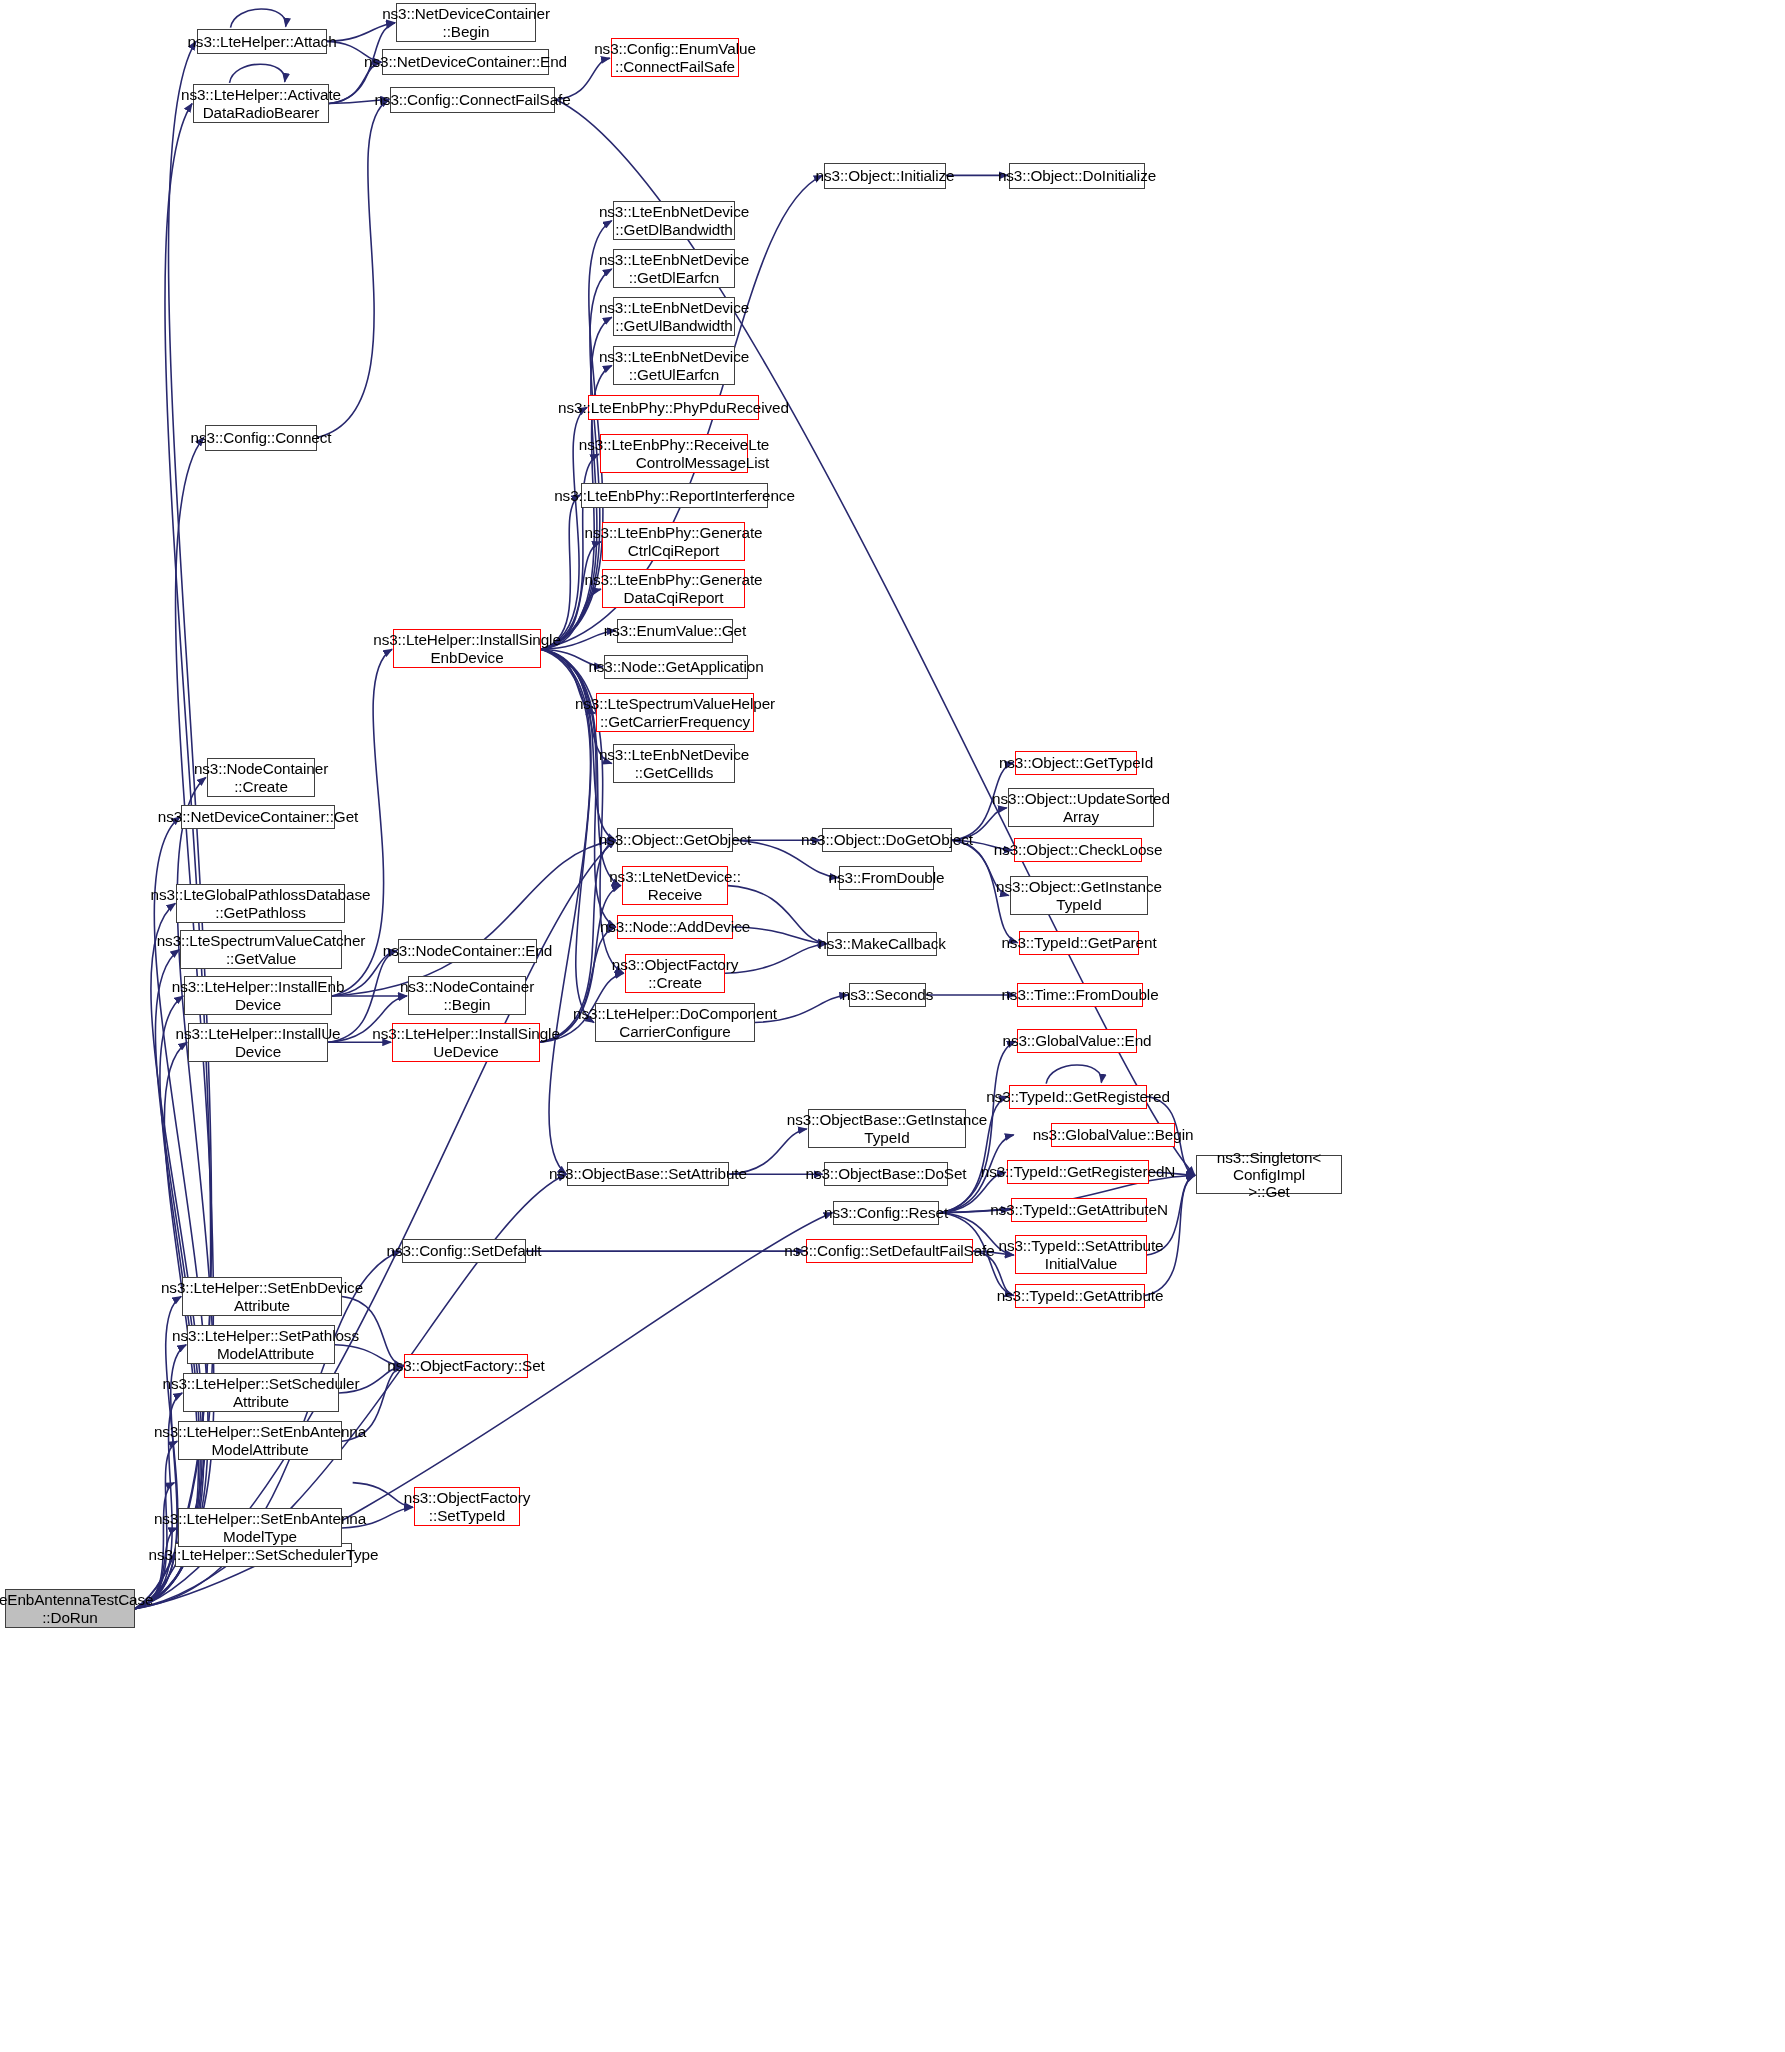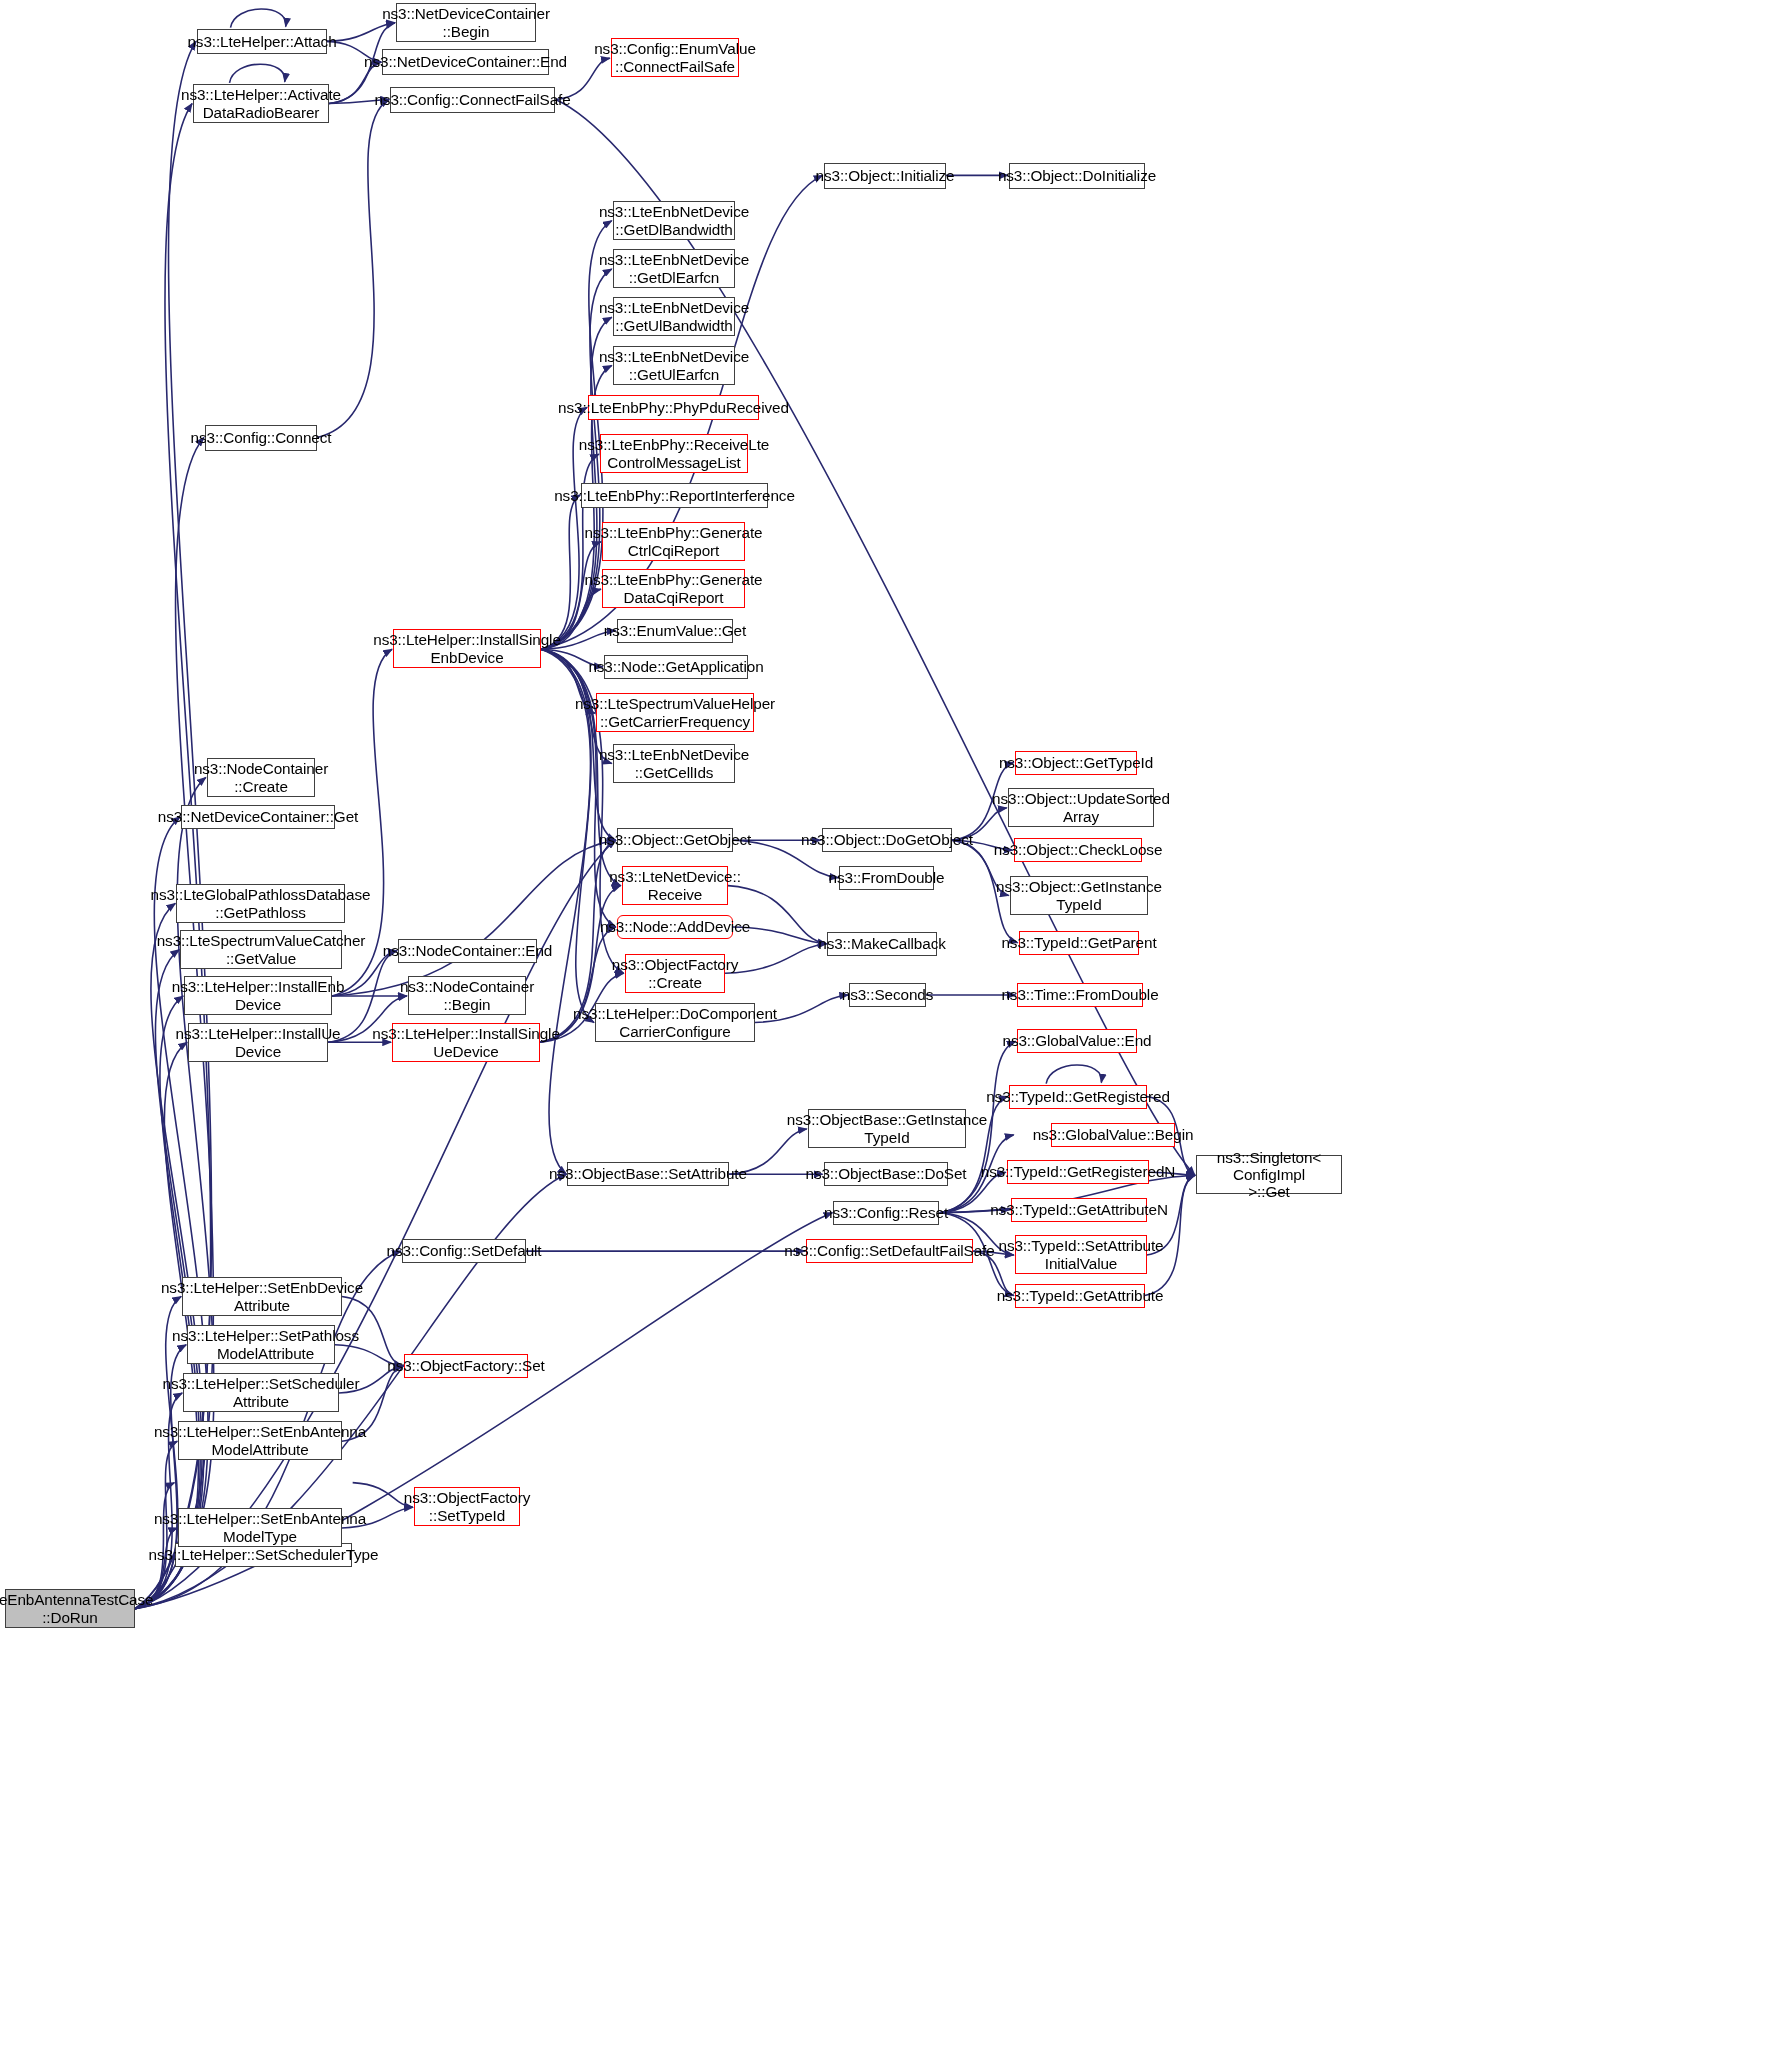--- a/index.html
+++ b/index.html
@@ -175,21 +175,21 @@
       <div class="node" style="left: 205px; top: 425px; width: 112px; height: 25.6px;">ns3::Config::Connect</div>
       <div class="node" style="left: 613px; top: 201px; width: 122px; height: 39px;">ns3::LteEnbNetDevice
 ::GetDlBandwidth</div>
       <div class="node" style="left: 613px; top: 249px; width: 122px; height: 39px;">ns3::LteEnbNetDevice
 ::GetDlEarfcn</div>
       <div class="node" style="left: 613px; top: 297px; width: 122px; height: 39px;">ns3::LteEnbNetDevice
 ::GetUlBandwidth</div>
       <div class="node" style="left: 613px; top: 346px; width: 122px; height: 39px;">ns3::LteEnbNetDevice
 ::GetUlEarfcn</div>
       <div class="node red" style="left: 588px; top: 395px; width: 171px; height: 24.6px;">ns3::LteEnbPhy::PhyPduReceived</div>
-      <div class="node red" style="left: 600px; top: 434px; width: 148px; height: 39px;">ns3::LteEnbPhy::ReceiveLte
+      <div class="node red" style="left: 600px; top: 434px; width: 148px; height: 39px; text-align: right;">ns3::LteEnbPhy::ReceiveLte
 ControlMessageList</div>
       <div class="node" style="left: 581px; top: 483px; width: 187px; height: 24.6px;">ns3::LteEnbPhy::ReportInterference</div>
       <div class="node red" style="left: 602px; top: 522px; width: 143px; height: 39px;">ns3::LteEnbPhy::Generate
 CtrlCqiReport</div>
       <div class="node red" style="left: 602px; top: 569px; width: 143px; height: 39px;">ns3::LteEnbPhy::Generate
 DataCqiReport</div>
       <div class="node" style="left: 617px; top: 619px; width: 116px; height: 23.6px;">ns3::EnumValue::Get</div>
       <div class="node" style="left: 604px; top: 655px; width: 144px; height: 23.6px;">ns3::Node::GetApplication</div>
       <div class="node red" style="left: 596px; top: 693px; width: 158px; height: 39px;">ns3::LteSpectrumValueHelper
 ::GetCarrierFrequency</div>
@@ -209,21 +209,21 @@
       <div class="node" style="left: 188px; top: 1023px; width: 140px; height: 39px;">ns3::LteHelper::InstallUe
 Device</div>
       <div class="node" style="left: 398px; top: 939px; width: 139px; height: 23.6px;">ns3::NodeContainer::End</div>
       <div class="node" style="left: 408px; top: 976px; width: 118px; height: 39px;">ns3::NodeContainer
 ::Begin</div>
       <div class="node red" style="left: 392px; top: 1023px; width: 148px; height: 39px;">ns3::LteHelper::InstallSingle
 UeDevice</div>
       <div class="node" style="left: 617px; top: 828px; width: 116px; height: 23.6px;">ns3::Object::GetObject</div>
       <div class="node red" style="left: 622px; top: 866px; width: 106px; height: 39px;">ns3::LteNetDevice::
 Receive</div>
-      <div class="node red" style="left: 617px; top: 915px; width: 116px; height: 23.6px; border-radius: 6px;">ns3::Node::AddDevice</div>
+      <div class="node red" style="left: 617px; top: 915px; width: 116px; height: 23.6px;">ns3::Node::AddDevice</div>
       <div class="node red" style="left: 625px; top: 954px; width: 100px; height: 39px;">ns3::ObjectFactory
 ::Create</div>
       <div class="node" style="left: 595px; top: 1003px; width: 160px; height: 39px;">ns3::LteHelper::DoComponent
 CarrierConfigure</div>
       <div class="node" style="left: 822px; top: 828px; width: 130px; height: 23.6px;">ns3::Object::DoGetObject</div>
       <div class="node" style="left: 839px; top: 866px; width: 95px; height: 23.6px;">ns3::FromDouble</div>
       <div class="node" style="left: 827px; top: 932px; width: 110px; height: 23.6px;">ns3::MakeCallback</div>
       <div class="node" style="left: 849px; top: 983px; width: 77px; height: 23.6px;">ns3::Seconds</div>
       <div class="node red" style="left: 1015px; top: 751px; width: 122px; height: 23.6px;">ns3::Object::GetTypeId</div>
       <div class="node" style="left: 1008px; top: 788px; width: 146px; height: 39px;">ns3::Object::UpdateSorted

